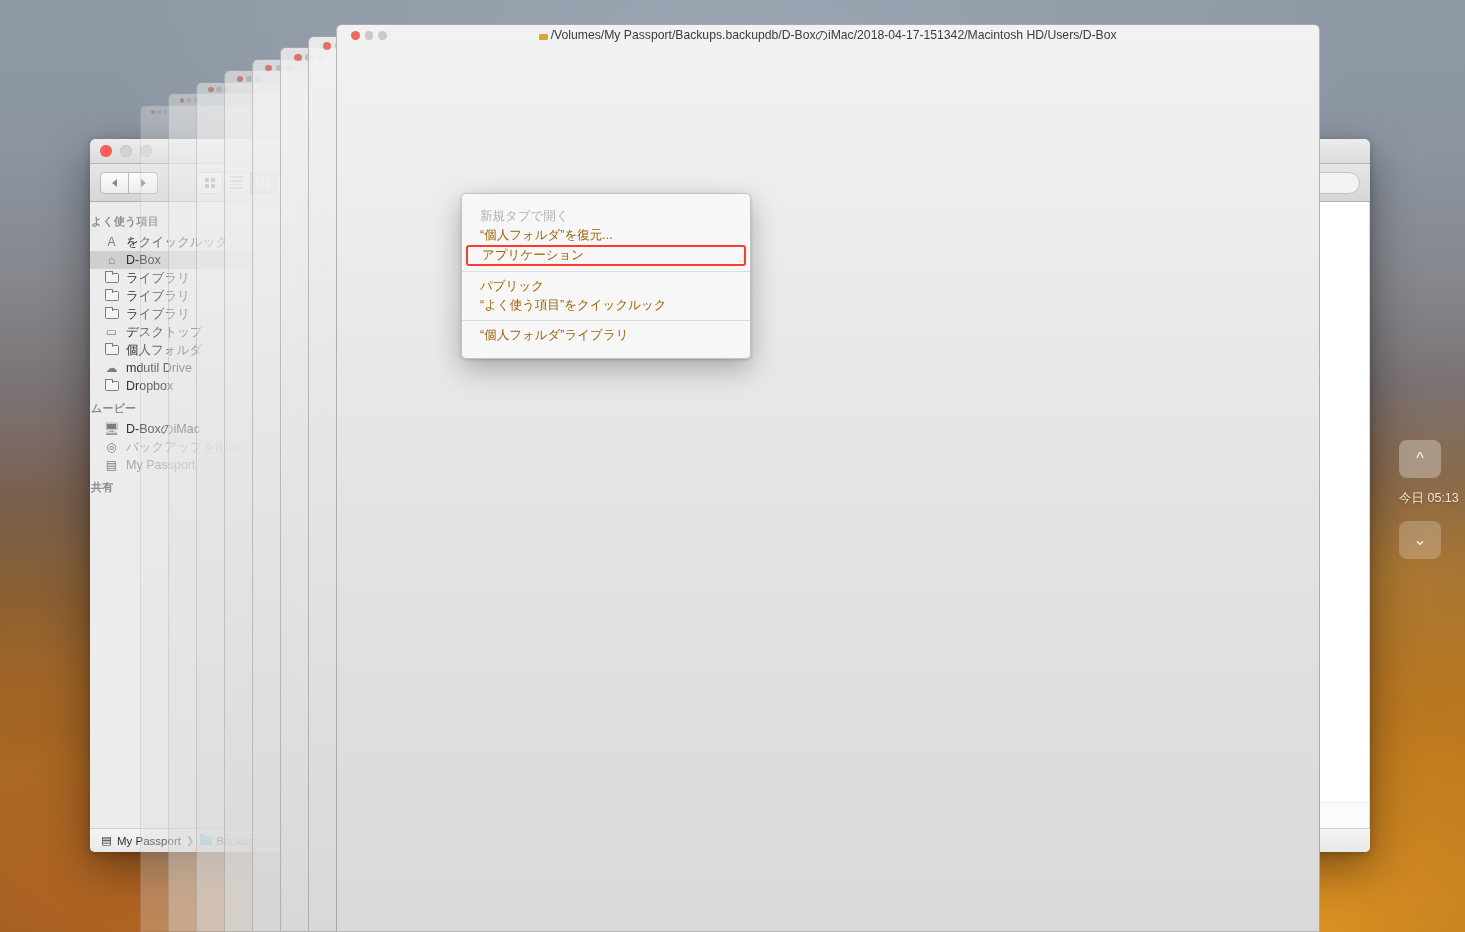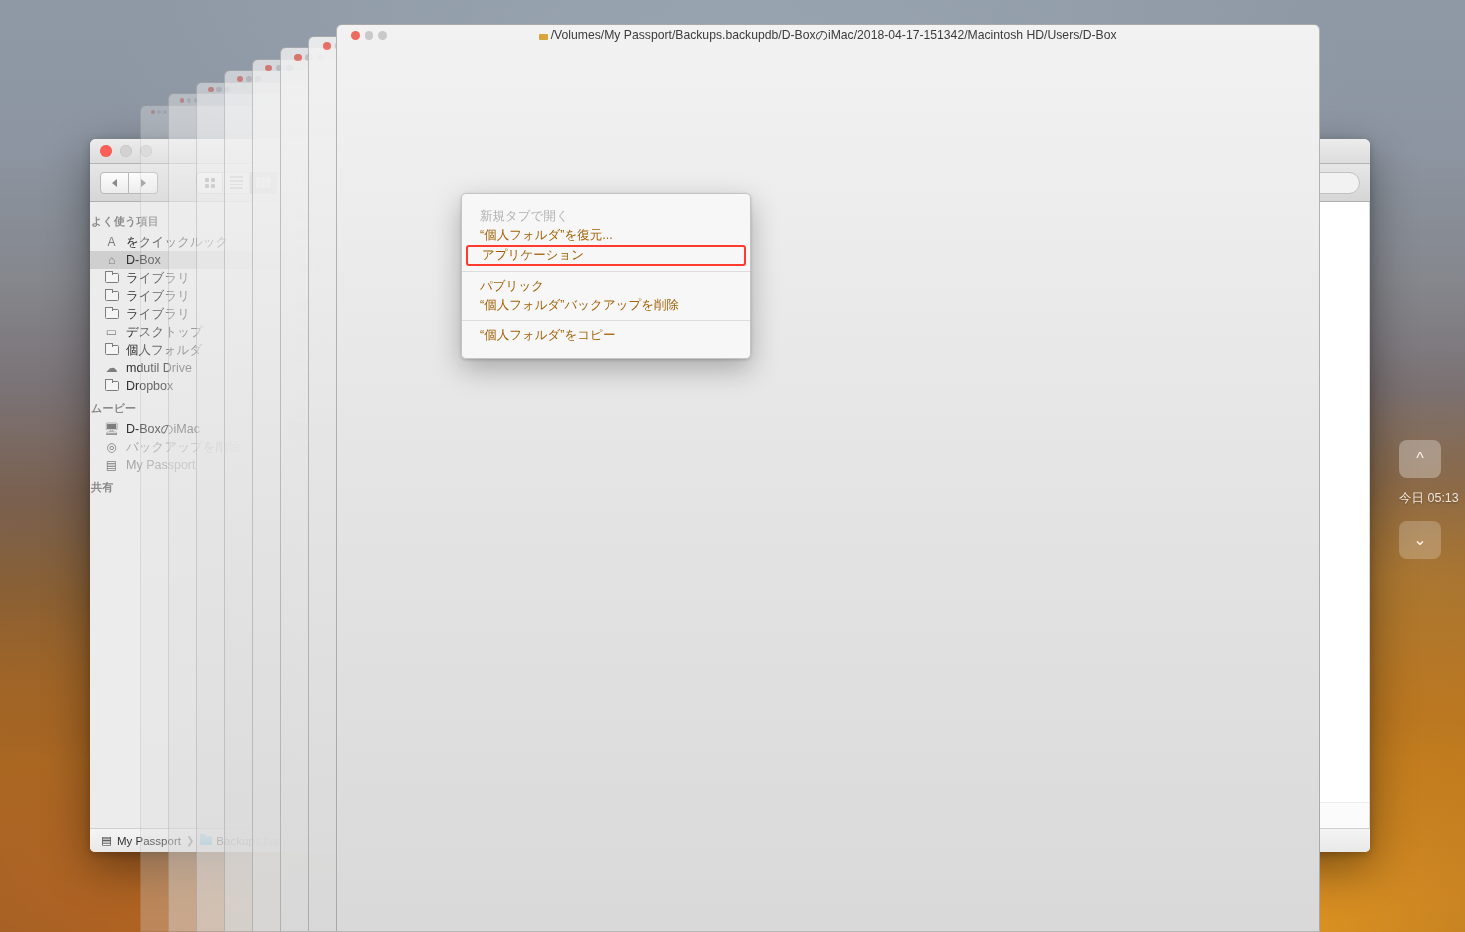--- a/index.html
+++ b/index.html
@@ -781,23 +781,23 @@
       </span>
     </div>
 </div>
 
 <div id="gearmenu">
     <div class="mi disabled">新規タブで開く</div>
     <div class="mi">“個人フォルダ”を復元...</div>
     <div class="mi hl">アプリケーション</div>
     <div class="msep"></div>
     <div class="mi">パブリック</div>
-    <div class="mi">“個人フォルダ”バックアップを削除</div>
+    <div class="mi">“よく使う項目”をクイックルック</div>
     <div class="msep"></div>
-    <div class="mi">“個人フォルダ”をコピー</div>
+    <div class="mi">“個人フォルダ”ライブラリ</div>
   </div>
 
 <div id="tl">
   <div class="tl-btn tl-up">
     <span>^</span>
   </div>
   <div class="tl-label">今日 05:13</div>
   <div class="tl-btn tl-dn">
     <span>⌄</span>
   </div>

